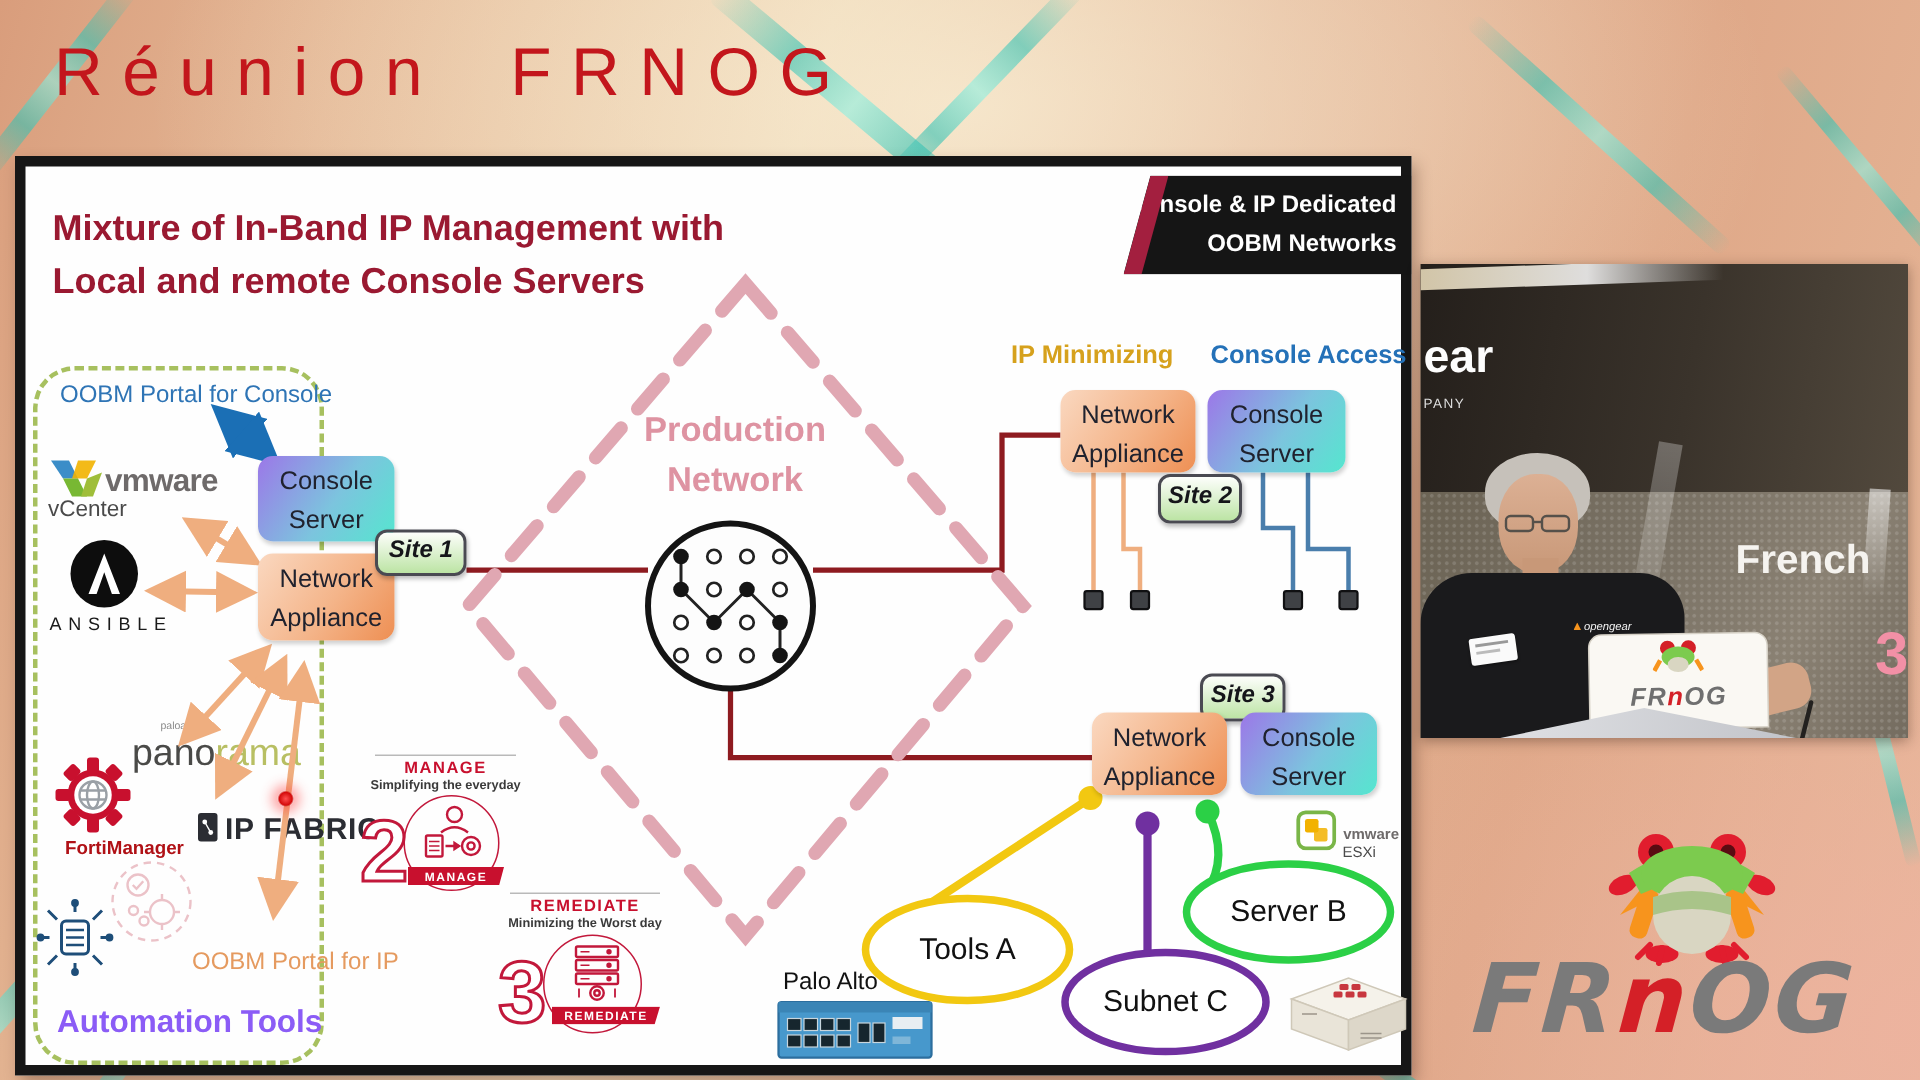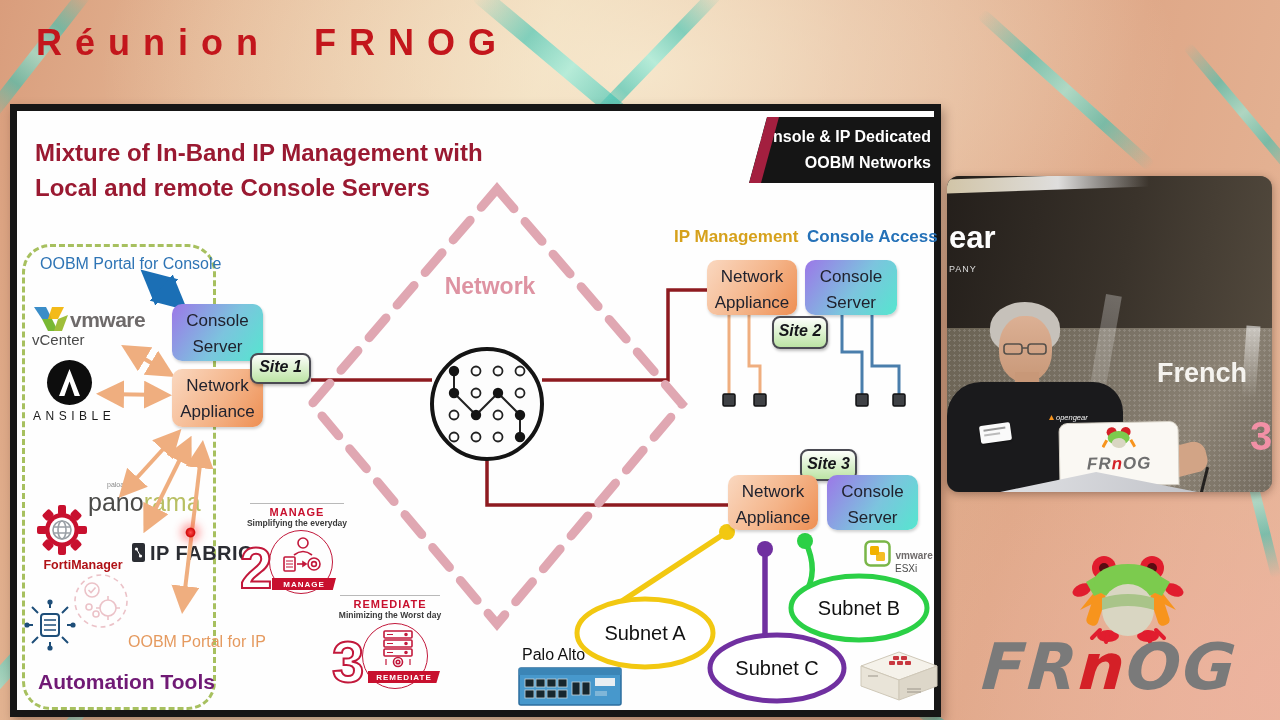--- a/index.html
+++ b/index.html
@@ -8,39 +8,39 @@
     background:
       radial-gradient(900px 500px at 50% 10%, rgba(250,240,215,.75), rgba(250,240,215,0) 60%),
       radial-gradient(700px 500px at 100% 95%, rgba(238,178,160,.8), rgba(238,178,160,0) 60%),
       linear-gradient(105deg,#d99d7c 0%,#e4b795 16%,#ecd2b0 38%,#e2b394 58%,#dfa888 78%,#e7b89a 100%);
   }
   .streak { position:absolute; opacity:.6; border-radius:6px;
     background:linear-gradient(180deg, rgba(47,184,172,0), #35c2b4 28%, #8df0e2 50%, #35c2b4 72%, rgba(47,184,172,0)); }
   .abs { position:absolute; }
 
   
-  .banner-title { position:absolute; left:36px; top:22px; font-size:36px; font-weight:700;
+  .banner-title { position:absolute; left:36px; top:22px; font-size:45px; font-weight:400;
     color:#c3161c; letter-spacing:13px; word-spacing:20px; }
 
   
   .slide { position:absolute; left:10px; top:104px; width:931px; height:613px; background:#fefefe;
     box-shadow:0 0 0 7px #161616 inset, 3px 5px 10px rgba(60,30,20,.35); }
   .slide-title { position:absolute; left:25px; top:32px; width:500px; font-size:24px; line-height:1.45;
     font-weight:700; color:#9a1931; }
   .badge { position:absolute; left:739px; top:13px; width:192px; height:66px; background:#151515;
     clip-path:polygon(18px 0, 100% 0, 100% 100%, 0 100%); color:#fff; text-align:right;
     font-size:16px; font-weight:600; line-height:1.6; padding:7px 10px 0 0; }
   .badge::before { content:""; position:absolute; left:0; top:0; width:30px; height:100%;
     background:#a31f3f; clip-path:polygon(18px 0, 30px 0, 12px 100%, 0 100%); }
 
   .dashed-box { position:absolute; left:12px; top:140px; width:194px; height:466px;
     border:3px dashed #a7c05f; border-radius:28px; }
   .lbl-blue { color:#2e74b5; } .lbl-orange { color:#e59a5f; }
   .small-label { position:absolute; font-size:16px; }
-  .automation-tools { position:absolute; left:28px; top:566px; font-size:21px; font-weight:700; color:#701a75; }
+  .automation-tools { position:absolute; left:28px; top:566px; font-size:21px; font-weight:700; color:#8b5cf6; }
 
   .gbox { position:absolute; border-radius:10px; text-align:center; font-size:17px; line-height:1.5;
     color:#20222e; padding-top:4px; box-shadow:1px 2px 3px rgba(0,0,0,.18); }
   .gbox-cs { background:linear-gradient(125deg,#9c77e8 0%, #7cc4de 55%, #55e6cf 100%); }
   .gbox-na { background:linear-gradient(125deg,#fad8c0 0%, #f4b489 55%, #ee8f53 100%); }
   .site-tag { position:absolute; border:2px solid #4a4a52; border-radius:8px; text-align:center;
     background:linear-gradient(180deg,#fdfefb 0%, #bce4a4 100%); font-style:italic; font-size:16px;
     font-weight:600; color:#15151a; box-shadow:1px 2px 3px rgba(0,0,0,.25); }
 
   .prod-label { position:absolute; left:400px; top:166px; width:160px; text-align:center;
@@ -71,21 +71,21 @@
   .step .ring { position:absolute; border:1.6px solid #c2183b; border-radius:50%; }
   .step .ban { position:absolute; background:#c8102e; color:#fff; font-size:8px; font-weight:700;
     letter-spacing:1px; padding-top:1.5px; clip-path:polygon(0 0,100% 0,95% 100%,0 100%); }
 
   .laser { position:absolute; left:175px; top:423px; width:11px; height:11px; border-radius:50%;
     background:radial-gradient(circle,#ff5050 0%,#d40b0b 55%, rgba(212,11,11,0) 75%);
     box-shadow:0 0 8px 4px rgba(255,60,60,.45); }
 
   
   .video { position:absolute; left:947px; top:176px; width:325px; height:316px; overflow:hidden;
-    background:#6f675b; box-shadow:0 2px 8px rgba(50,30,20,.4);border-radius:12px; }
+    background:#6f675b; box-shadow:0 2px 8px rgba(50,30,20,.4); }
   .v-screen { position:absolute; left:0; top:0; width:100%; height:152px;
     background:linear-gradient(100deg,#241f1b 0%, #3a332b 55%, #52493d 100%); }
   .v-topband { position:absolute; left:0; top:0; width:62%; height:14px; opacity:.85;
     background:linear-gradient(90deg,#f0e2c0, #fdfdfd 55%, rgba(255,255,255,0)); transform:skewY(-2deg); }
   .v-ear { position:absolute; left:2px; top:44px; font-size:31px; font-weight:800; color:#fdfdfd; }
   .v-pany { position:absolute; left:2px; top:88px; font-size:9px; color:#ddd; letter-spacing:1px; }
   .v-wall { position:absolute; left:0; top:152px; width:100%; height:217px;
     background:
       radial-gradient(rgba(255,255,255,.14) 1px, transparent 1.4px),
       linear-gradient(120deg,#6b6354 0%, #7a7265 40%, #8a8173 68%, #6e665a 100%);
@@ -349,34 +349,35 @@
             <rect x="895" y="557" width="6" height="4" rx="1"></rect>
         </g>
         <g stroke="#9b958a" stroke-width="1">
           <path d="M897 585 h14 M897 588 h14"></path>
             <path d="M858 572 h10"></path>
         </g>
       </g>
     </svg>
 
     <div class="prod-label">
+      <div>Production</div>
       <div>Network</div>
     </div>
 
     <div class="gbox gbox-cs" style="left:162px;top:200px;width:91px;height:57px;">
       <div>Console</div>
       <div>Server</div>
     </div>
     <div class="gbox gbox-na" style="left:162px;top:265px;width:91px;height:58px;">
       <div>Network</div>
       <div>Appliance</div>
     </div>
     <div class="site-tag" style="left:240px;top:249px;width:61px;height:31px;padding-top:3px;">Site 1</div>
 
-    <div class="col-head gold" style="left:664px;top:123px;">IP Management</div>
+    <div class="col-head gold" style="left:664px;top:123px;">IP Minimizing</div>
     <div class="col-head blue" style="left:797px;top:123px;">Console Access</div>
 
     <div class="gbox gbox-na" style="left:697px;top:156px;width:90px;height:55px;">
       <div>Network</div>
       <div>Appliance</div>
     </div>
     <div class="gbox gbox-cs" style="left:795px;top:156px;width:92px;height:55px;">
       <div>Console</div>
       <div>Server</div>
     </div>
@@ -395,22 +396,22 @@
     <div class="abs" style="left:854px;top:436px;">
       <svg width="27" height="27" style="vertical-align:-8px">
         <rect x="1.5" y="1.5" width="24" height="24" rx="5" fill="#fff" stroke="#7ab648" stroke-width="2.5"></rect>
         <rect x="6" y="6" width="9" height="9" rx="1.5" fill="#f2b200"></rect>
         <rect x="12" y="12" width="9" height="9" rx="1.5" fill="#f2b200" opacity=".85"></rect>
       </svg>
       <span style="font-size:10px;font-weight:700;color:#6e6a6a;">vmware</span>
       <div style="margin-left:31px;margin-top:-4px;font-size:10px;color:#4a4a4a;">ESXi</div>
     </div>
 
-    <div class="subnet-label" style="left:570px;top:518px;">Subnet A</div>
-    <div class="subnet-label" style="left:784px;top:493px;">Subnet B</div>
+    <div class="subnet-label" style="left:570px;top:518px;">Tools A</div>
+    <div class="subnet-label" style="left:784px;top:493px;">Server B</div>
     <div class="subnet-label" style="left:702px;top:553px;">Subnet C</div>
     <div class="abs" style="left:512px;top:542px;font-size:16px;color:#111;">Palo Alto</div>
 
     <div class="step" style="left:232px;top:399px;width:110px;height:98px;">
       <div class="rule"></div>
       <div class="head">MANAGE</div>
       <div class="sub">Simplifying the everyday</div>
       <div class="num" style="left:-2px;top:36px;">2</div>
       <div class="ring" style="left:27px;top:27px;width:64px;height:64px;"></div>
       <svg class="abs" style="left:38px;top:32px;" width="46" height="40" viewBox="0 0 46 40" fill="none" stroke="#c2183b" stroke-width="1.6">

